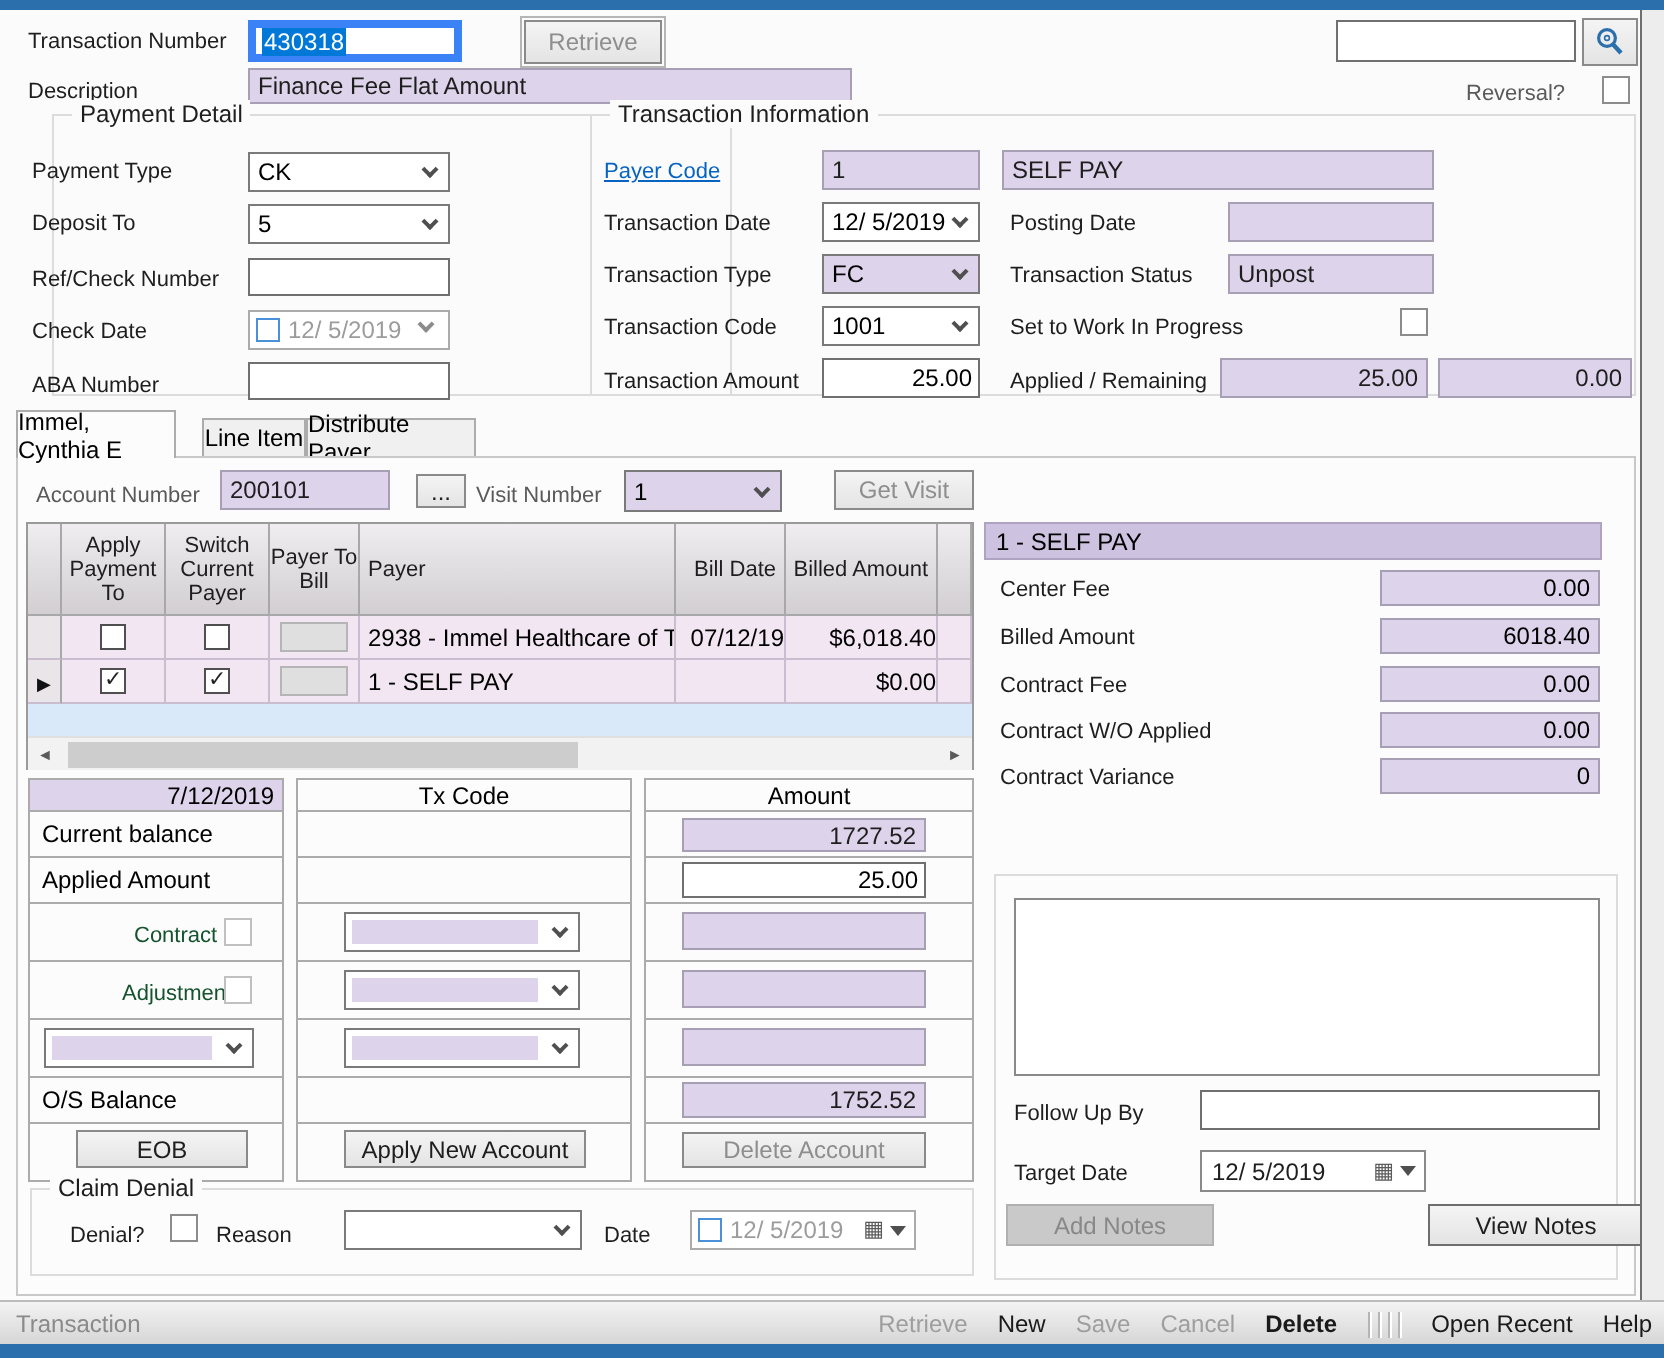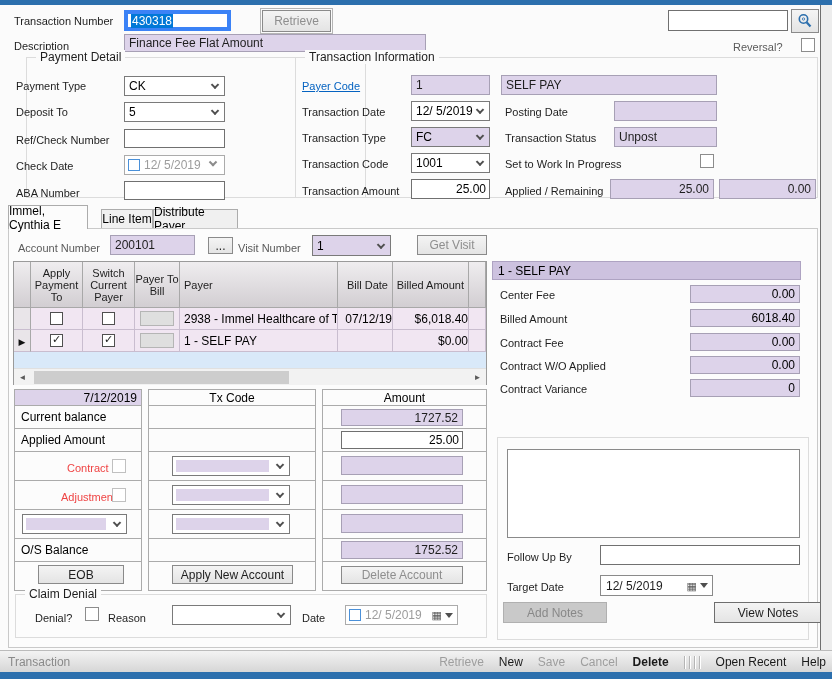--- a/index.html
+++ b/index.html
@@ -6,21 +6,21 @@
   html,body { width:832px; height:679px; }
   body { font-family:"Liberation Sans", sans-serif; background:#EDEDED; position:relative; overflow:hidden; }
   .win { position:absolute; left:0; top:0; width:832px; height:679px; background:#FBFBFB; }
   .strip { position:absolute; left:0; width:832px; background:#2C6FAD; }
   .strip.top { top:0; height:5px; }
   .strip.bottom { top:672px; height:7px; }
   .right-border { position:absolute; left:820px; top:5px; width:1px; height:645px; background:#6F6F6F; }
   .right-gutter { position:absolute; left:821px; top:5px; width:11px; height:645px; background:#EDEDED; }
 
   .lbl { position:absolute; font-size:11px; color:#1E1E1E; white-space:nowrap; line-height:14px; }
-  .lbl.dim { color:#ef4444; }
+  .lbl.dim { color:#14532d; }
   .link { color:#0563C1; text-decoration:underline; cursor:pointer; }
 
   .field { position:absolute; background:#FFFFFF; border:1px solid #707070; font-size:12px; display:flex; align-items:center; padding:0 3px; }
   .field.focus { border:4px solid #3b82f6; }
   .sel-text { background:#0078D7; color:#FFFFFF; padding:0 1px; }
   input.txt { position:absolute; background:#FFFFFF; border:1px solid #707070; font-size:12px; font-family:"Liberation Sans",sans-serif; padding:0 3px; outline:none; }
   .lav { position:absolute; background:#DDD3EA; border:1px solid #A7A0B5; font-size:12px; display:flex; align-items:center; padding:0 4px; color:#1E1E1E; }
   .lav.num { justify-content:flex-end; }
   input.num { text-align:right; }
 

